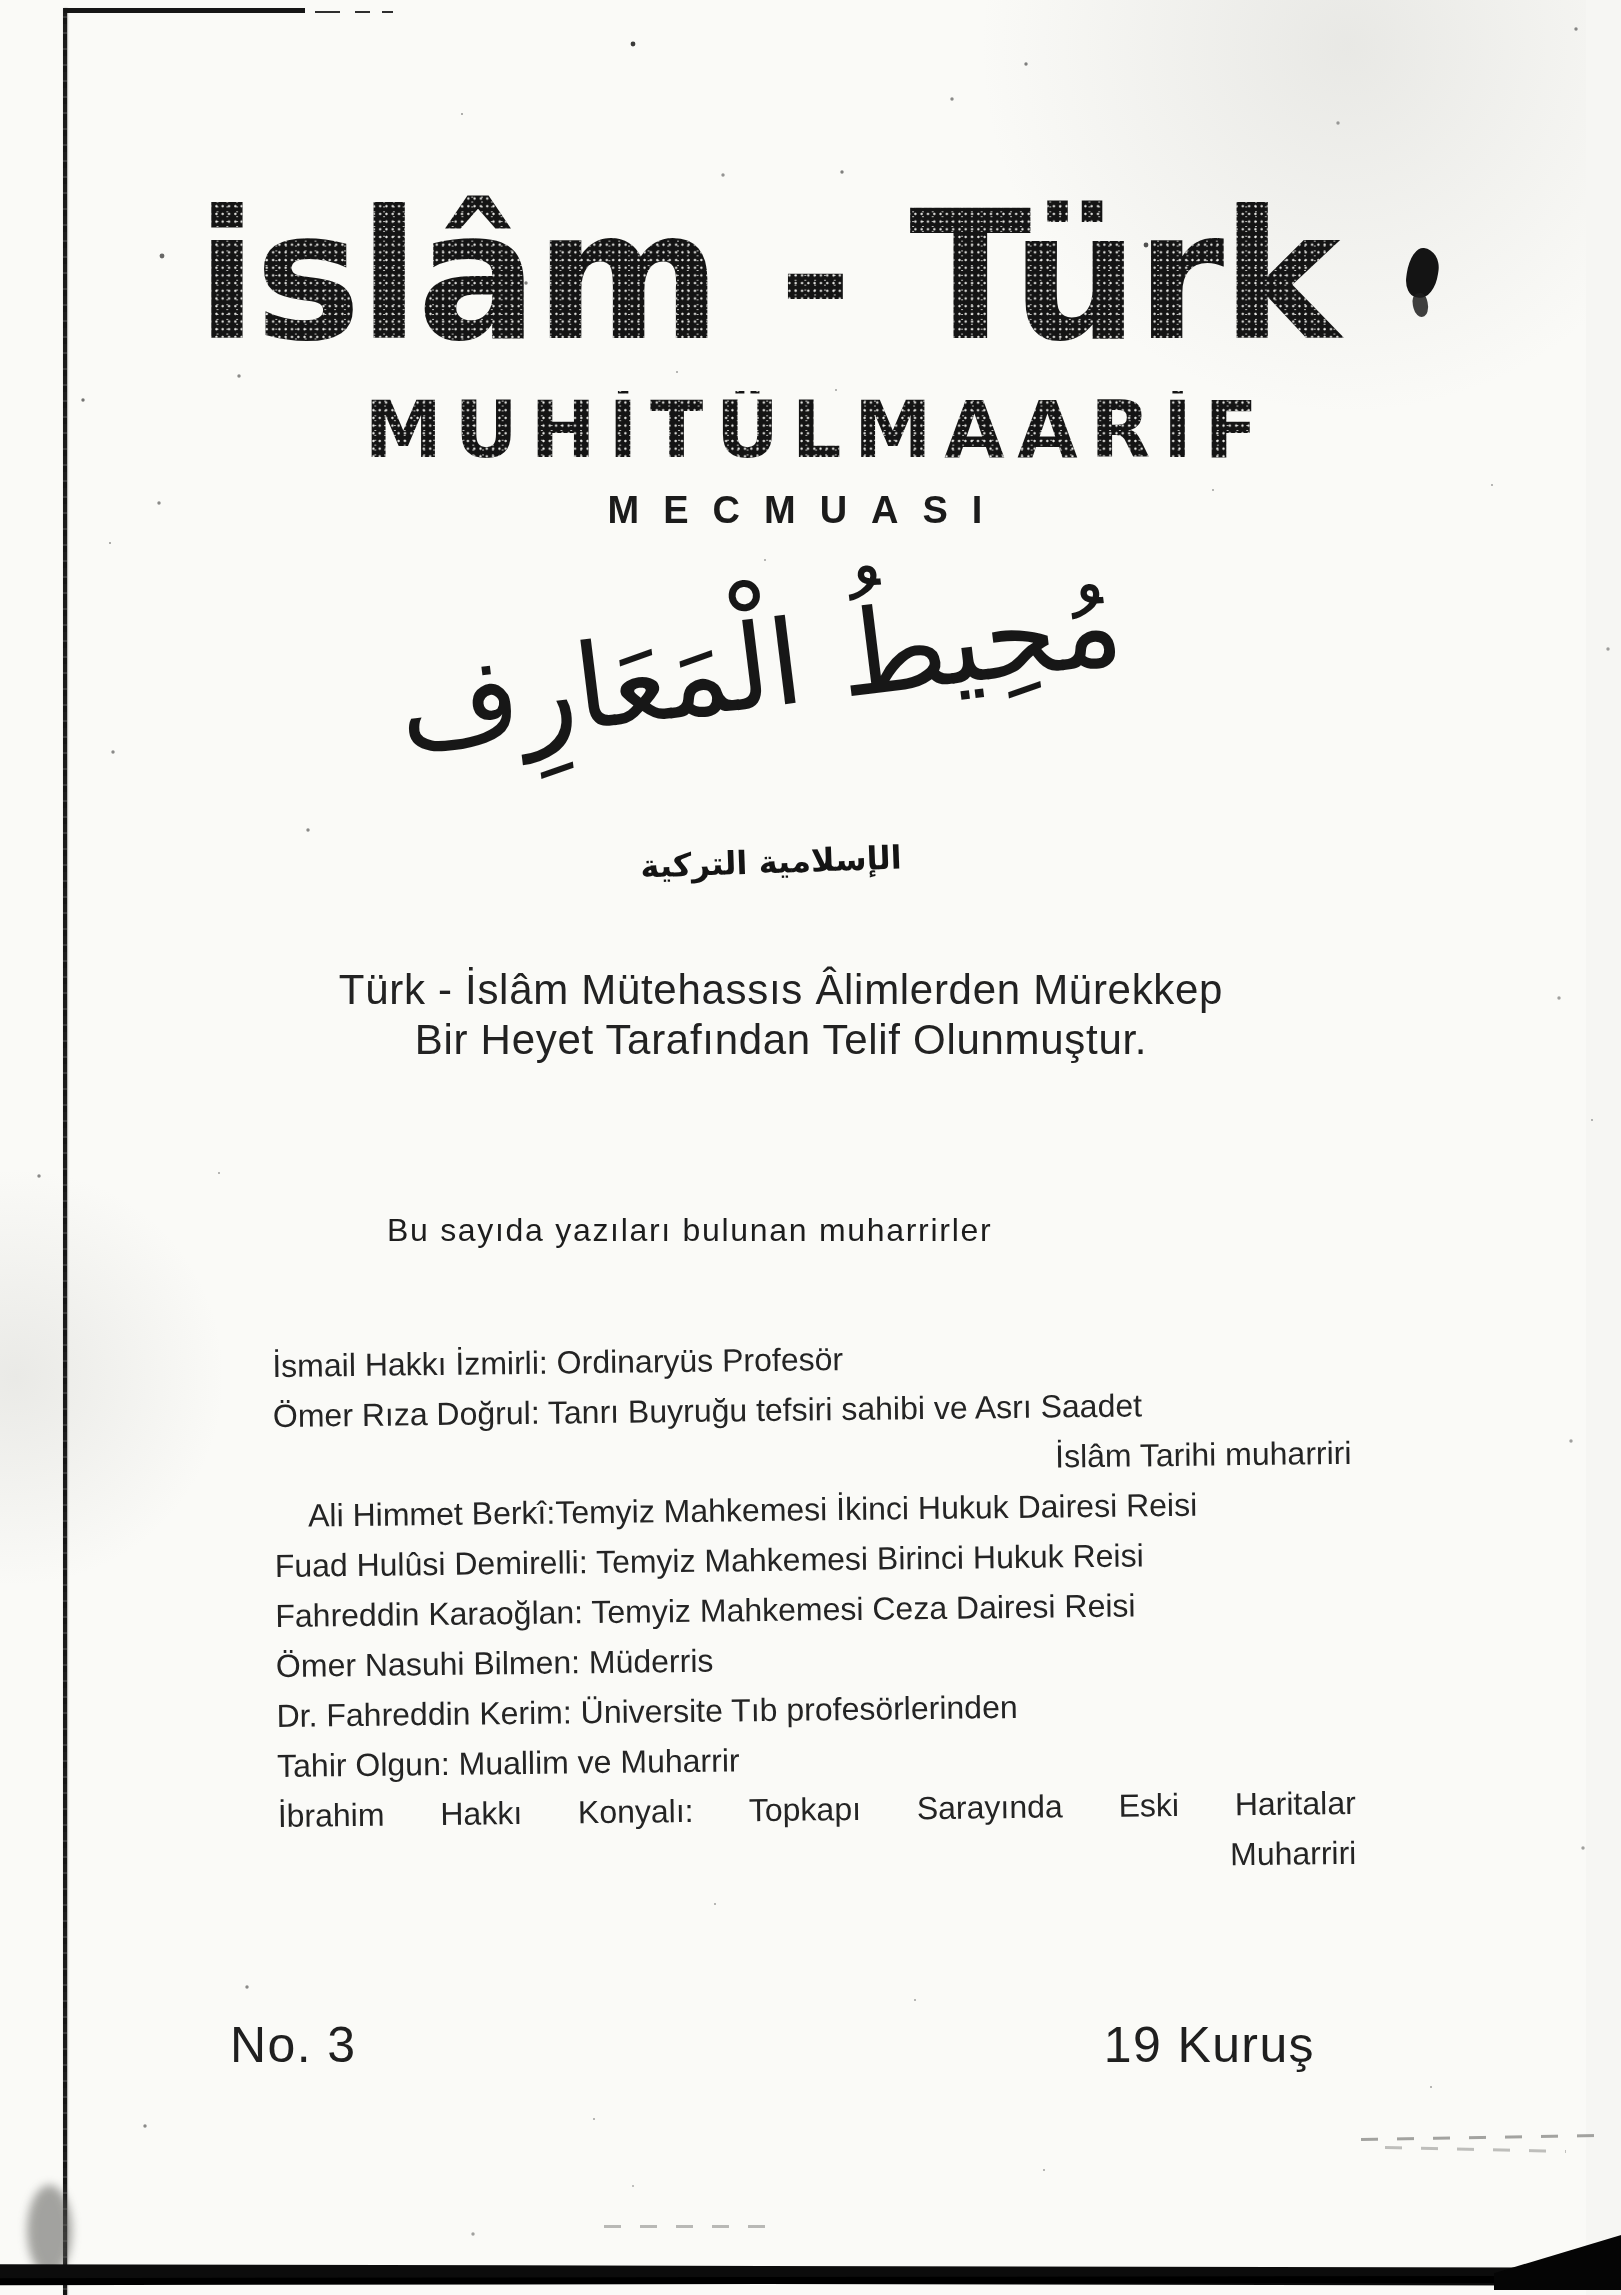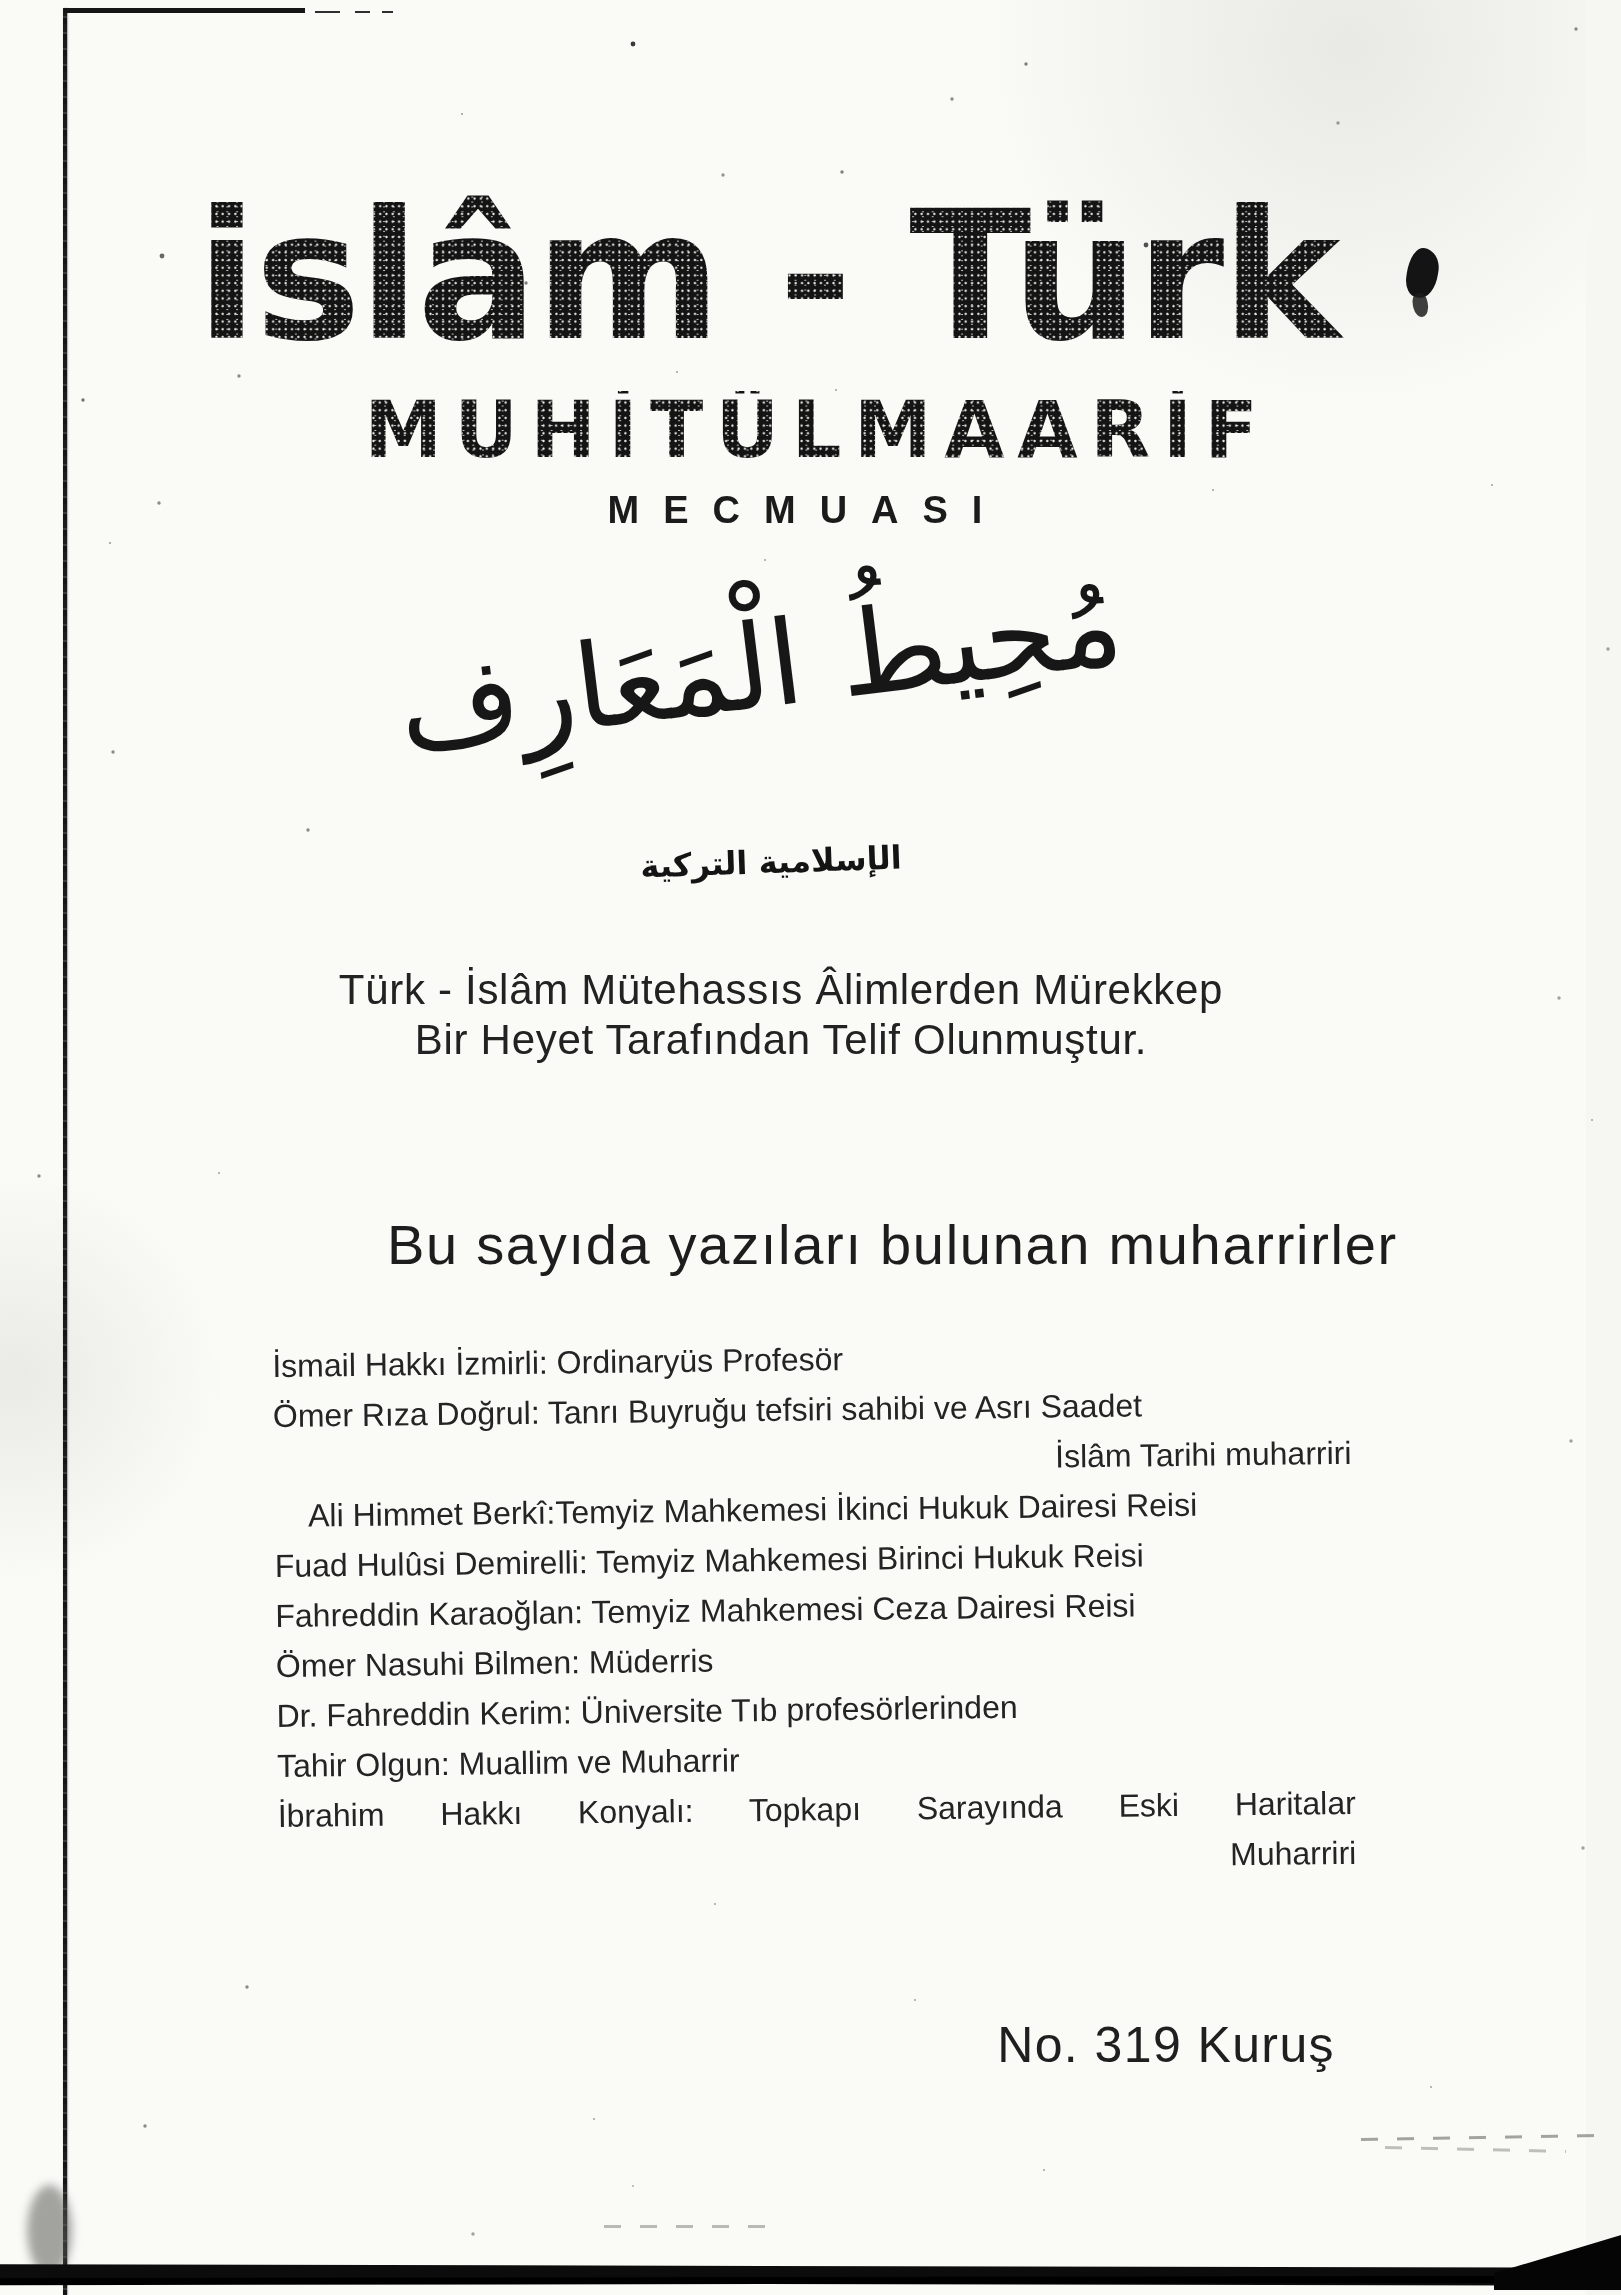--- a/index.html
+++ b/index.html
@@ -65,32 +65,32 @@
   #seal{top:843px;left:-22px;right:22px;text-align:center;
     font-family:"DejaVu Sans",sans-serif;font-weight:bold;font-size:32px;color:#141414;
     transform:rotate(-2deg);letter-spacing:1.4px;}
 
   
   #byline{top:965px;left:-12px;right:12px;text-align:center;
     font-size:42px;line-height:50px;color:#222;letter-spacing:0.7px;}
 
   
   #section-heading{top:1212px;left:387px;
-    font-size:56px;letter-spacing:1.7px;color:#1d1d1d;white-space:nowrap;}
+    font-size:32px;letter-spacing:1.7px;color:#1d1d1d;white-space:nowrap;}
   #contributors{top:1341px;left:272px;width:1078px;
     font-size:32px;line-height:50px;color:#242424;
     transform:rotate(-.7deg);transform-origin:left top;}
   #contributors .line{white-space:nowrap;}
   #contributors .align-right{text-align:right;}
   #contributors .align-justify{white-space:normal;text-align:justify;text-align-last:justify;}
   #contributors .indented{padding-left:34px;}
 
   
-  #footer-row{top:2016px;left:230px;width:1085px;display:flex;justify-content:flex-end;
-    font-size:50px;color:#1f1f1f;letter-spacing:1.4px;margin-left:20px;}
+  #footer-row{top:2016px;left:230px;width:1085px;display:flex;justify-content:space-between;
+    font-size:50px;color:#1f1f1f;letter-spacing:1.4px;}
 </style>
 </head>
 <body>
 
 <div id="page">
 
   <div class="abs" id="spine-line"></div>
   <div class="abs" id="top-rule"></div>
   <div class="abs top-dash" style="left:315px;width:25px;"></div>
   <div class="abs top-dash" style="left:355px;width:15.4px;"></div>

